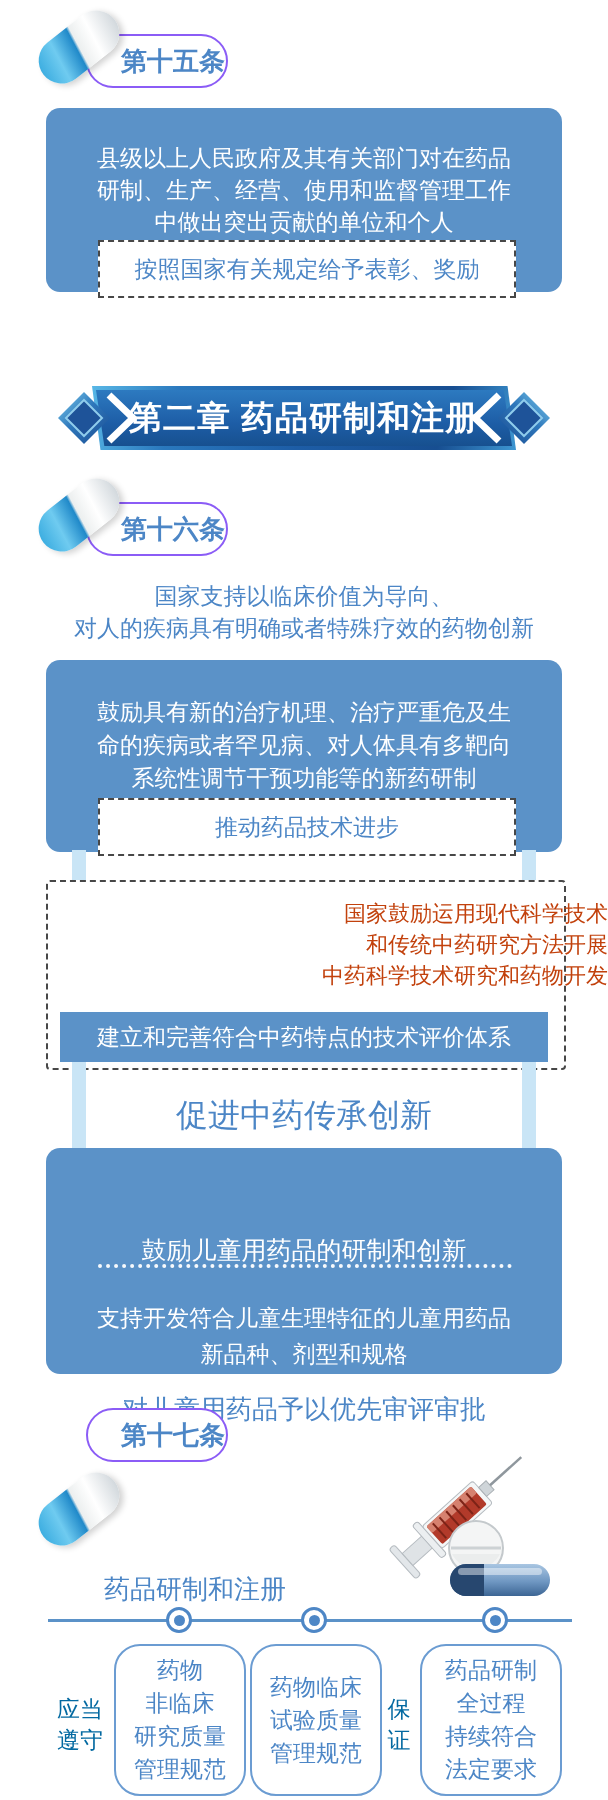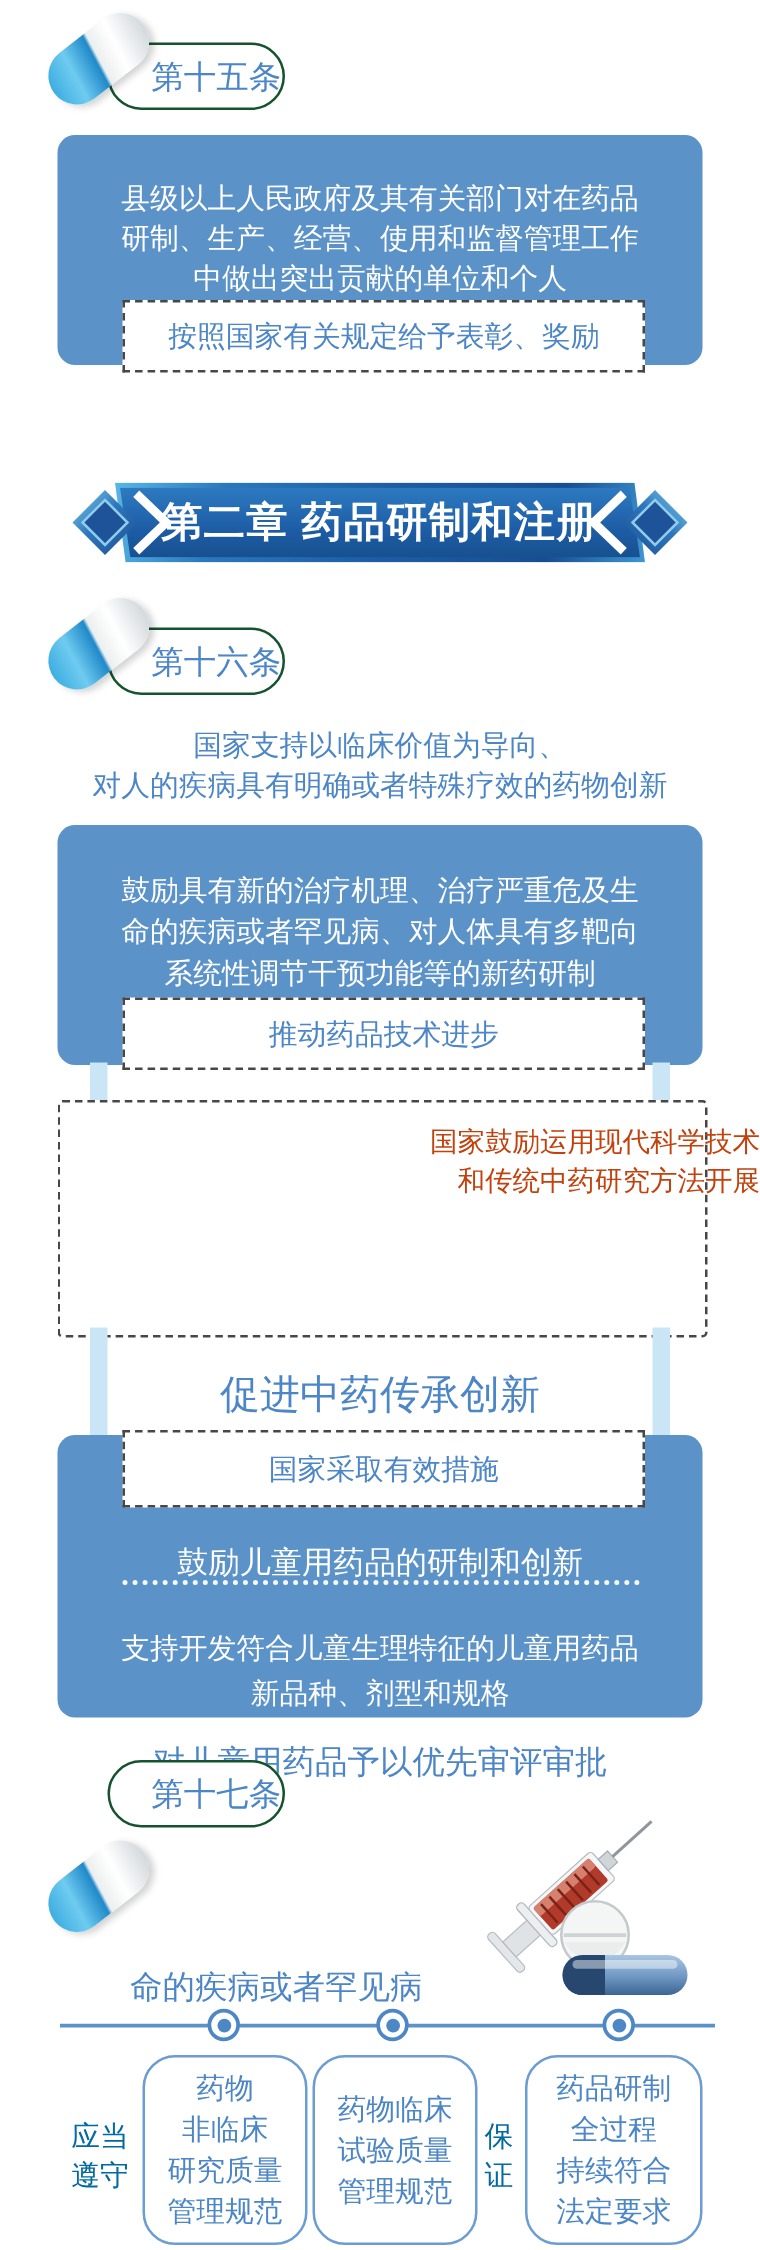--- a/index.html
+++ b/index.html
@@ -1,23 +1,23 @@
 <!DOCTYPE html>
 <html><head>
 <meta charset="utf-8">
 <style>
   html,body{margin:0;padding:0;background:#ffffff;}
   .stage{position:relative;width:608px;height:1800px;background:#ffffff;overflow:hidden;
          font-family:"Liberation Sans",sans-serif;}
   .abs{position:absolute;box-sizing:border-box;}
 
   
-  .badge-stadium{position:absolute;left:86px;width:142px;height:54px;border:2px solid #14532d;
+  .badge-stadium{position:absolute;left:86px;width:142px;height:54px;border:2px solid #8b5cf6;
     border-radius:28px;box-sizing:border-box;display:flex;align-items:center;justify-content:center;
-    padding-left:32px;color:#4c86c6;font-weight:normal;font-size:26px;background:#fff;}
+    padding-left:32px;color:#4c86c6;font-weight:bold;font-size:26px;background:#fff;}
   .capsule{position:absolute;left:34px;width:90px;height:46px;border-radius:23px;transform:rotate(-38deg);
     background:linear-gradient(100deg,#35a9de 0%,#6fcbf0 26%,#2089c9 47%,#ecefef 50%,#ffffff 68%,#ccd3d8 100%);
     box-shadow:2px 4px 6px rgba(0,0,0,.18);}
 
   
   .bluebox{position:absolute;left:46px;width:516px;background:#5b92c8;border-radius:14px;}
   .wtext{position:absolute;left:0;width:100%;text-align:center;color:#ffffff;font-size:23px;line-height:32px;margin-top:16px;}
   .whitecallout{position:absolute;left:98px;width:414px;background:#ffffff;border:2px dashed #474747;
     display:flex;align-items:center;justify-content:center;color:#4c86c6;font-size:23px;}
   .bluetext{position:absolute;left:0;width:100%;text-align:center;color:#4c86c6;}
@@ -117,29 +117,30 @@
   <div class="whitecallout" style="top:798px;height:54px">
     <span>推动药品技术进步</span>
   </div>
 
   <div class="conn" style="left:72px;top:850px;height:32px"></div>
   <div class="conn" style="left:522px;top:850px;height:32px"></div>
 
   <div class="dashedbox" style="top:880px;height:186px"></div>
   <div class="graytext" style="top:898px">国家鼓励运用现代科学技术</div>
   <div class="graytext" style="top:929px">和传统中药研究方法开展</div>
+  <div class="graytext" style="top:960px">中药科学技术研究和药物开发</div>
+  <div class="bluebar" style="top:1012px">
+    <span>建立和完善符合中药特点的技术评价体系</span>
+  </div>
 
   <div class="conn" style="left:72px;top:1062px;height:90px"></div>
   <div class="conn" style="left:522px;top:1062px;height:90px"></div>
   <div class="bluetext" style="top:1094px;font-size:32px">促进中药传承创新</div>
 
   <div class="bluebox" style="top:1148px;height:226px"></div>
-  <div class="whitecallout" style="top:1144px;height:58px">
-    <span>国家采取有效措施</span>
-  </div>
   <div class="wtext" style="top:1218px;font-size:25px">鼓励儿童用药品的研制和创新</div>
   <div class="dotsep" style="top:1264px"></div>
   <div class="wtext" style="top:1284px;line-height:36px">支持开发符合儿童生理特征的儿童用药品</div>
   <div class="wtext" style="top:1320px;line-height:36px">新品种、剂型和规格</div>
   <div class="bluetext" style="top:1392px;font-size:26px">对儿童用药品予以优先审评审批</div>
 
   <svg class="abs" style="left:372px;top:1436px" width="196" height="166" viewBox="0 0 196 166">
     <defs>
       <linearGradient id="capg" x1="0" y1="0" x2="0" y2="1">
         <stop offset="0" stop-color="#a9c6e2"></stop>
@@ -171,21 +172,21 @@
     <rect x="78" y="128" width="100" height="32" rx="16" fill="url(#capg)"></rect>
     <path d="M78 144 a16 16 0 0 1 16 -16 h18 v32 h-18 a16 16 0 0 1 -16 -16 z" fill="#27476f"></path>
     <rect x="86" y="132" width="84" height="7" rx="3.5" fill="#ffffff" opacity="0.45"></rect>
   </svg>
 
   <div class="badge-stadium" style="top:1408px">
     <span>第十七条</span>
   </div>
   <div class="capsule" style="top:1486px"></div>
 
-  <div class="abs" style="left:104px;top:1572px;color:#4c86c6;font-size:26px">命的疾病或者罕见病</div>
+  <div class="abs" style="left:104px;top:1572px;color:#4c86c6;font-size:26px">药品研制和注册</div>
 
   <div class="tline"></div>
   <div class="tnode" style="left:166px"></div>
   <div class="tnode" style="left:301px"></div>
   <div class="tnode" style="left:482px"></div>
 
   <div class="sidelabel" style="left:54px;top:1694px;width:52px">应当遵守</div>
 
   <div class="gbox" style="left:114px;width:132px">
     <div>药物</div>

